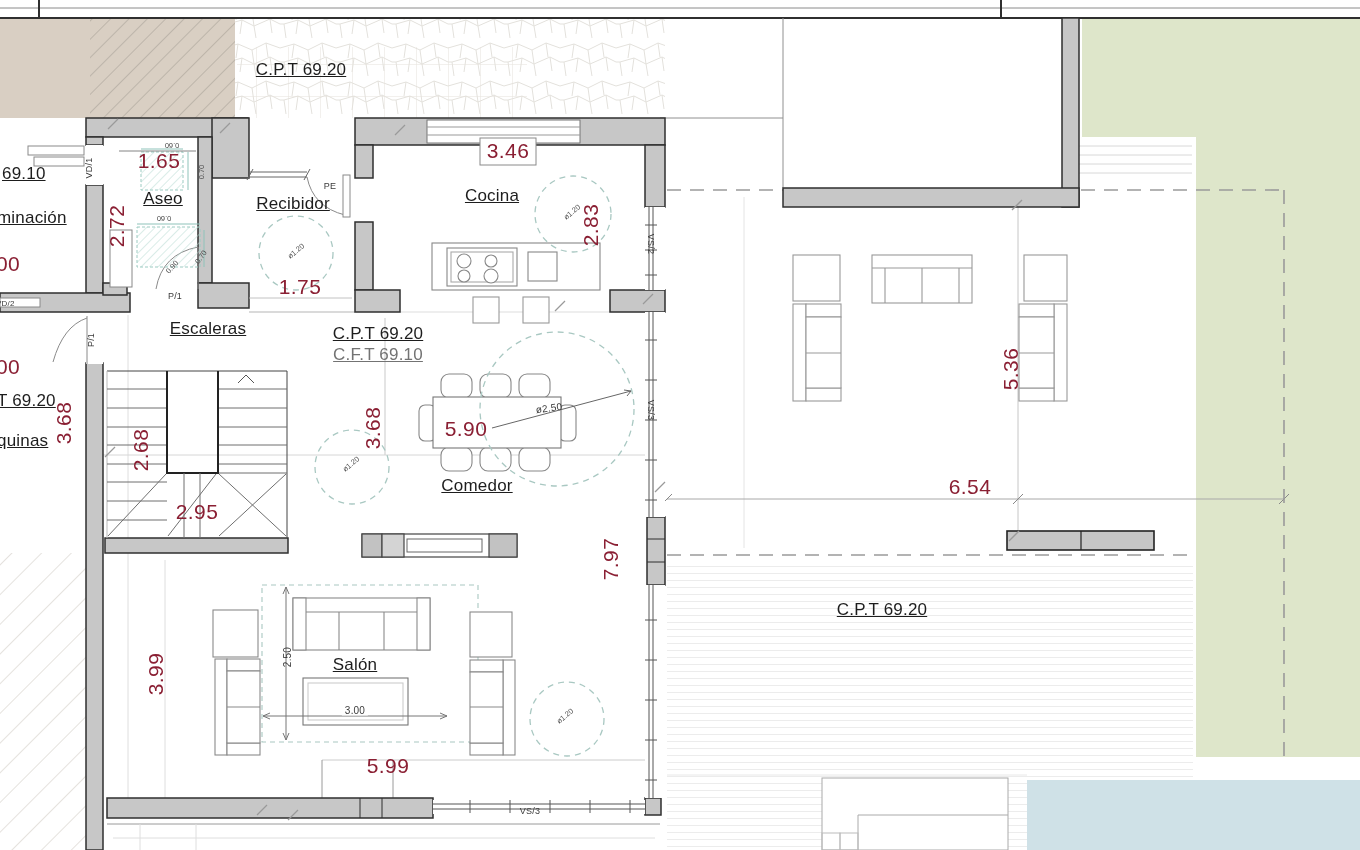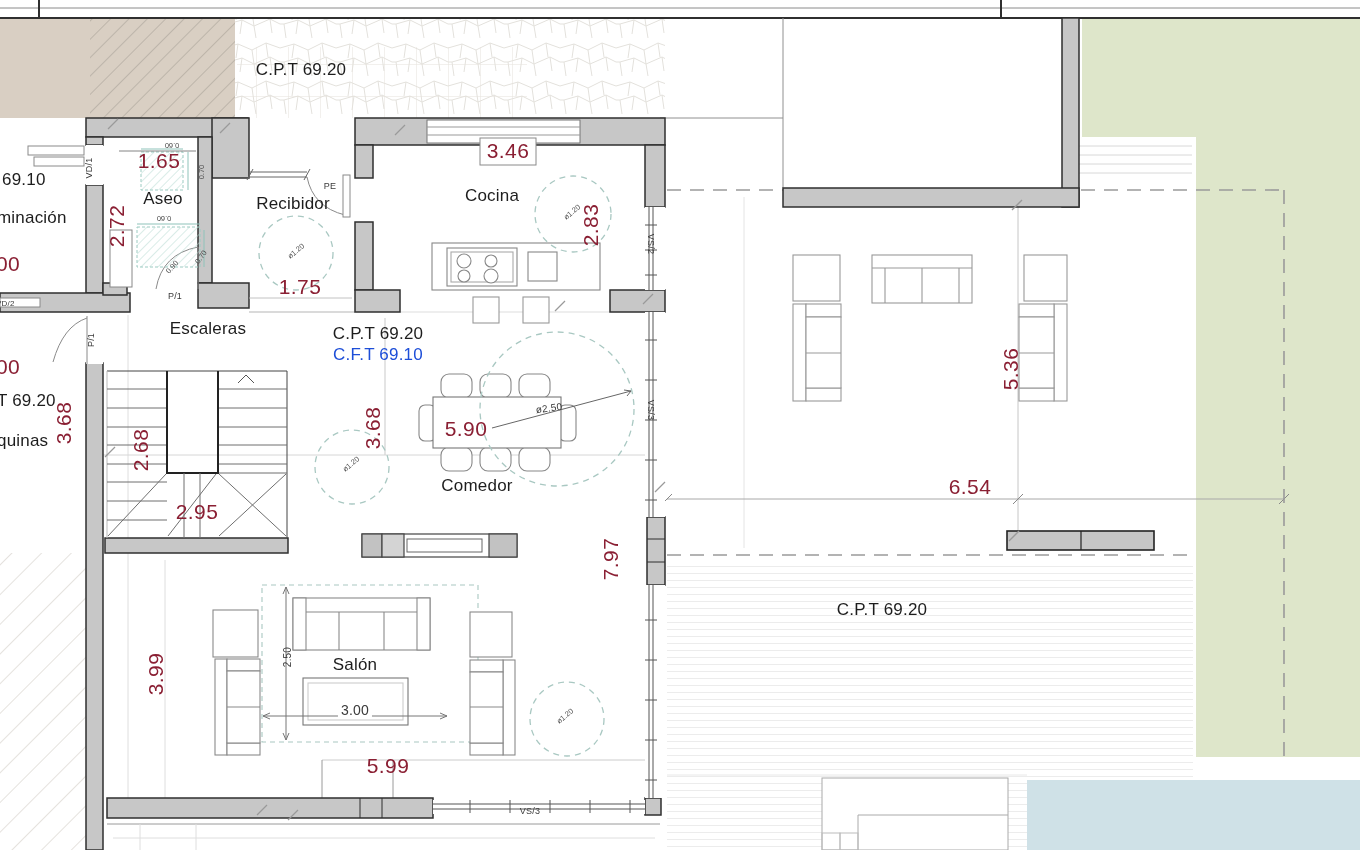--- a/index.html
+++ b/index.html
@@ -1,22 +1,22 @@
 <!DOCTYPE html>
 <html><head>
 <meta charset="utf-8">
 <style>
   html,body{margin:0;padding:0;background:#fff;}
   #plan{position:relative;width:1360px;height:850px;overflow:hidden;background:#fff;
         font-family:"Liberation Sans",sans-serif;}
   #plan svg{position:absolute;left:0;top:0;}
   .layer{position:absolute;left:0;top:0;width:100%;height:100%;pointer-events:none;}
   .lab{position:absolute;white-space:nowrap;transform:translate(-50%,-50%);}
-  .lbl{font-size:17px;color:#1d1d1d;letter-spacing:.2px;}
-  .orange{color:#1d4ed8;}
+  .lbl{font-size:17px;color:#1d1d1d;letter-spacing:.2px;text-decoration:underline;}
+  .orange{color:#737373;}
   .dim{font-size:21px;color:#8a1f33;letter-spacing:.4px;}
   .tiny{font-size:9px;color:#3a3a3a;letter-spacing:.2px;}
   .vtiny{font-size:7.5px;color:#4a4a4a;}
   .edge{transform:translate(0,-50%);}
   .r90{transform:translate(-50%,-50%) rotate(-90deg);}
   .rp90{transform:translate(-50%,-50%) rotate(90deg);}
   .r180{transform:translate(-50%,-50%) rotate(180deg);}
   .r40{transform:translate(-50%,-50%) rotate(-40deg);}
   .r48{transform:translate(-50%,-50%) rotate(-48deg);}
   .r55{transform:translate(-50%,-50%) rotate(-55deg);}
@@ -395,21 +395,21 @@
   <div class="lab lbl" style="left:163px;top:199px">Aseo</div>
   <div class="lab lbl" style="left:293px;top:204px">Recibidor</div>
   <div class="lab lbl" style="left:492px;top:196px">Cocina</div>
   <div class="lab lbl" style="left:208px;top:329px">Escaleras</div>
   <div class="lab lbl" style="left:477px;top:486px">Comedor</div>
   <div class="lab lbl" style="left:355px;top:665px">Salón</div>
   <div class="lab lbl" style="left:378px;top:334px">C.P.T 69.20</div>
   <div class="lab lbl orange" style="left:378px;top:355px">C.F.T 69.10</div>
   <div class="lab lbl" style="left:882px;top:610px">C.P.T 69.20</div>
 
-  <div class="lab lbl edge" style="left:2px;top:180px">69.10</div>
+  <div class="lab lbl edge" style="left:2px;top:174px">69.10</div>
   <div class="lab lbl edge" style="left:-3px;top:218px">minación</div>
   <div class="lab lbl edge" style="left:-3px;top:401px">T 69.20</div>
   <div class="lab lbl edge" style="left:-3px;top:441px">quinas</div>
   <div class="lab dim edge" style="left:-4px;top:264px">00</div>
   <div class="lab dim edge" style="left:-4px;top:367px">00</div>
 
   <div class="lab dim" style="left:159px;top:161px">1.65</div>
   <div class="lab dim r90" style="left:117px;top:226px">2.72</div>
   <div class="lab dim" style="left:300px;top:287px">1.75</div>
   <div class="lab dim" style="left:508px;top:151px">3.46</div>
@@ -440,15 +440,15 @@
   <div class="lab vtiny r55" style="left:201px;top:257px">0.70</div>
   <div class="lab vtiny r48" style="left:172px;top:267px">0.90</div>
 
   <div class="lab vtiny r40" style="left:296px;top:251px">ø1.20</div>
   <div class="lab vtiny r40" style="left:572px;top:212px">ø1.20</div>
   <div class="lab vtiny r40" style="left:351px;top:464px">ø1.20</div>
   <div class="lab vtiny r40" style="left:565px;top:716px">ø1.20</div>
   <div class="lab tiny r8" style="left:549px;top:408px;font-size:10px">ø2.50</div>
 
   <div class="lab tiny r90" style="left:287px;top:657px;font-size:10px">2.50</div>
-  <div class="lab tiny" style="left:355px;top:710px;font-size:14px;background:#fff;padding:0 3px">3.00</div>
+  <div class="lab tiny" style="left:355px;top:710px;font-size:10px;background:#fff;padding:0 3px">3.00</div>
 </div>
 </div>
 
 </body></html>

